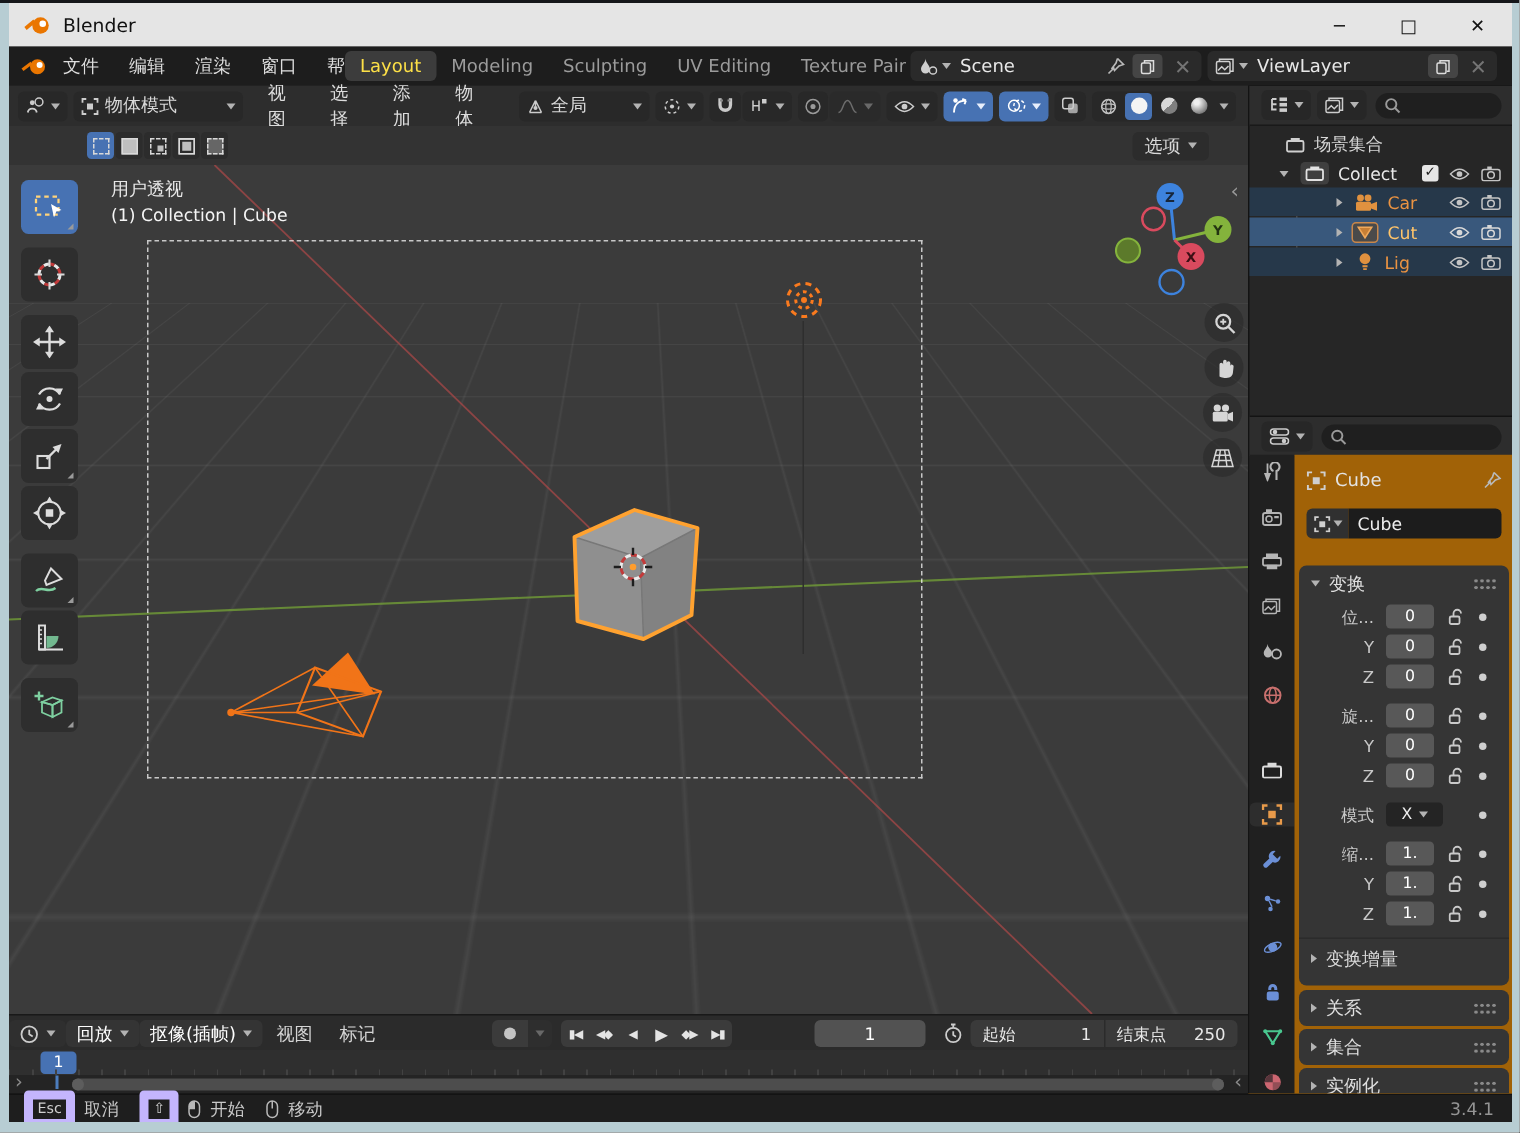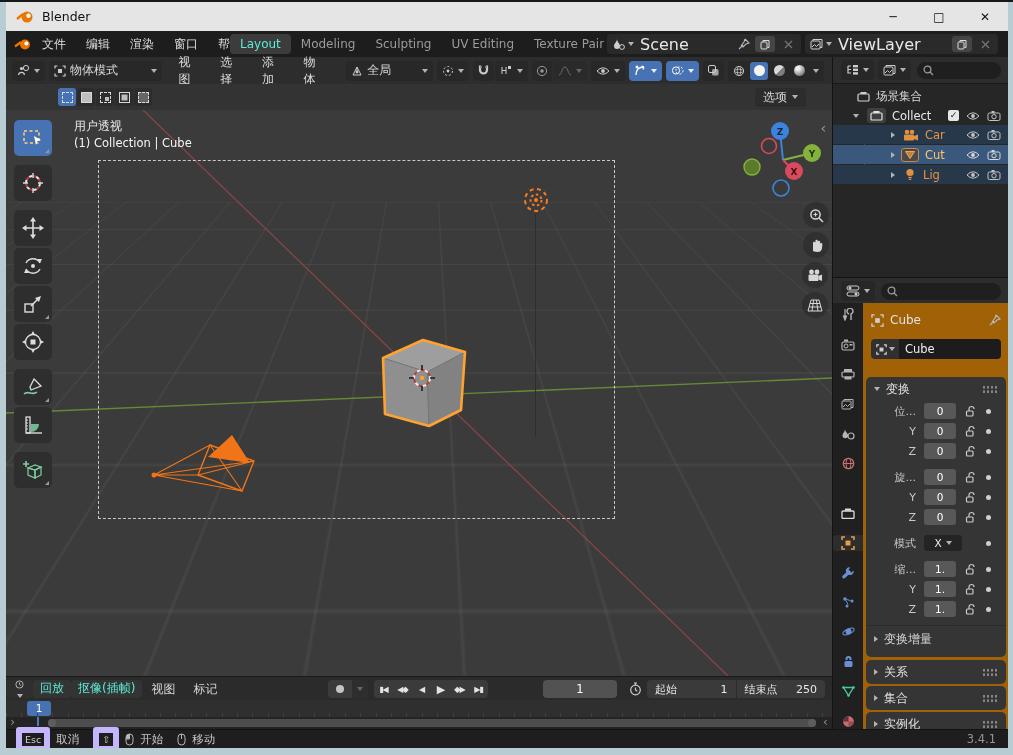--- a/index.html
+++ b/index.html
@@ -14,23 +14,23 @@
   .win-btn{width:46px;height:100%;display:flex;align-items:center;justify-content:center;
     font-size:12px;color:#111;cursor:default;}
   
   .app{position:absolute;left:6px;top:31px;width:1002px;height:717px;background:#1d1d1d;overflow:hidden;
     color:#d8d8d8;font-size:12px;}
   
   .topbar{position:absolute;left:0;top:0;width:1002px;height:26px;background:#1d1d1d;display:flex;align-items:center;border-bottom:1px solid #141414;}
   .tb-menu{padding:0 10px;color:#dedede;font-size:12px;}
   .workspaces{position:absolute;left:224px;top:3px;width:374px;display:flex;overflow:hidden;}
   .ws-tab{padding:0 10px;height:20px;line-height:20px;color:#9b9b9b;font-size:12px;border-radius:4px;white-space:nowrap;}
-  .ws-tab.active{background:#3c3c3c;color:#5eead4;}
+  .ws-tab.active{background:#3c3c3c;color:#fde047;}
   .id-widget{position:absolute;top:3px;height:20px;background:#2a2a2a;border-radius:4px;display:flex;align-items:center;}
-  .idw-label{font-size:16px;color:#e8e8e8;margin-left:6px;flex:1;white-space:nowrap;overflow:hidden;}
+  .idw-label{font-size:12px;color:#e8e8e8;margin-left:6px;flex:1;white-space:nowrap;overflow:hidden;}
   .mini-btn{width:20px;height:16px;background:#454545;border-radius:3px;display:flex;align-items:center;justify-content:center;margin-right:3px;}
   .dim{opacity:.45;}
   
   .vp-header{position:absolute;left:0;top:26px;width:826px;height:27px;background:#2d2d2d;display:flex;align-items:center;border-bottom:1px solid #191919;}
   .hbtn{display:flex;align-items:center;background:#282828;border-radius:4px;height:20px;padding:0 5px;margin-left:4px;gap:4px;}
   .hmenu{padding:0 9px;color:#dcdcdc;font-size:12px;}
   .toggle-blue{background:#4772b3;color:#fff;}
   .shade-group{display:flex;align-items:center;background:#282828;border-radius:4px;height:20px;padding:0 2px;gap:2px;margin-left:4px;}
   .shade{width:18px;height:18px;border-radius:3px;display:flex;align-items:center;justify-content:center;}
   .shade.active{background:#4772b3;}
@@ -59,21 +59,21 @@
   .vtoolbar{position:absolute;left:8px;top:10px;display:flex;flex-direction:column;gap:2px;}
   .tool-btn{width:38px;height:36px;background:#2e2e2e;border-radius:5px;display:flex;align-items:center;justify-content:center;position:relative;}
   .tool-btn.active{background:#4772b3;}
   .tool-btn.gap{margin-top:7px;}
   .subtool:after{content:"";position:absolute;right:3px;bottom:3px;width:0;height:0;
     border-left:4px solid transparent;border-bottom:4px solid #9a9a9a;}
   
   .nav-btn{position:absolute;width:26px;height:26px;border-radius:50%;background:rgba(42,42,42,.62);display:flex;align-items:center;justify-content:center;}
   
   .tl-header{position:absolute;left:0;top:645px;width:826px;height:24px;background:#2b2b2b;border-top:1px solid #191919;display:flex;align-items:center;}
-  .tl-btn{display:flex;align-items:center;gap:5px;background:#343434;border-radius:4px;height:18px;padding:0 7px;margin-left:0;color:#5eead4;flex-direction:column;}
+  .tl-btn{display:flex;align-items:center;gap:5px;background:#343434;border-radius:4px;height:18px;padding:0 7px;margin-left:0;color:#ffffff;}
   .tl-menu{padding:0 9px;color:#d5d5d5;}
   .rec-group{position:absolute;left:322px;display:flex;}
   .rec-btn{width:24px;height:18px;background:#3b3b3b;border-radius:4px 0 0 4px;display:flex;align-items:center;justify-content:center;}
   .rec-dd{width:16px;height:18px;background:#333;border-radius:0 4px 4px 0;display:flex;align-items:center;justify-content:center;}
   .playback{position:absolute;left:368px;display:flex;background:#3b3b3b;border-radius:4px;height:18px;}
   .pb-btn{width:19px;display:flex;align-items:center;justify-content:center;color:#e4e4e4;font-size:8px;letter-spacing:-1px;}
   .tl-frame{position:absolute;left:537px;width:74px;height:18px;background:#525252;border-radius:4px;color:#fff;font-size:11.5px;text-align:center;line-height:18px;}
   .tl-stopwatch{position:absolute;left:619px;width:20px;height:18px;display:flex;align-items:center;justify-content:center;}
   .tl-range{position:absolute;left:641px;width:178px;height:18px;display:flex;background:#3a3a3a;border-radius:4px;overflow:hidden;}
   .range-cell{flex:1;display:flex;align-items:center;justify-content:space-between;padding:0 8px;color:#e8e8e8;font-size:11px;}

